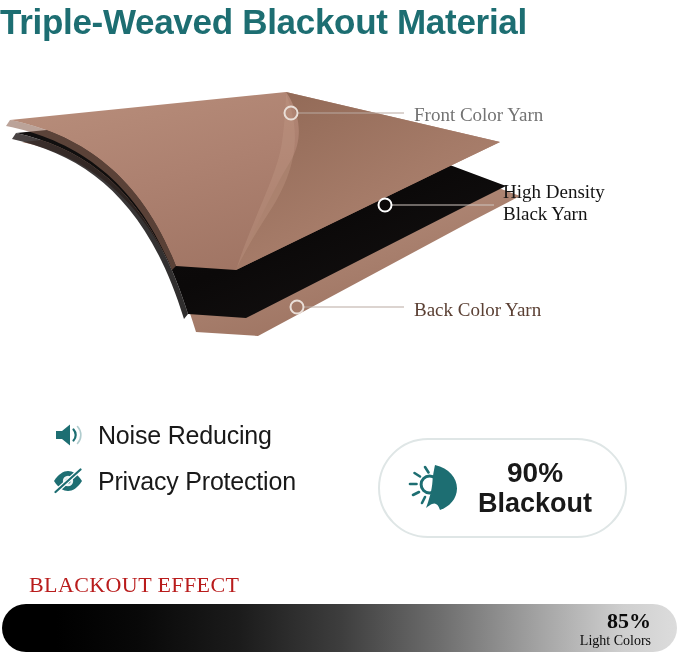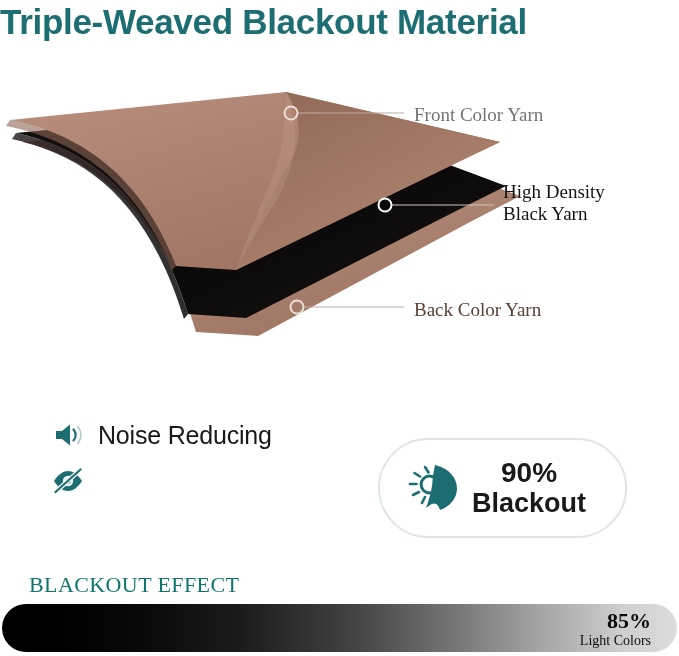--- a/index.html
+++ b/index.html
@@ -114,38 +114,38 @@
   #badge .bicon {
     margin-left: 22px;
     width: 62px;
     height: 62px;
     flex: 0 0 62px;
     display: flex;
     align-items: center;
     justify-content: center;
   }
   #badge .btext {
-    margin-left: 8px;
+    margin-left: 14px;
     text-align: center;
     font-family: "Liberation Sans", sans-serif;
     font-weight: bold;
     color: #191919;
     line-height: 30px;
   }
   #badge .btext .pct { font-size: 28px; display: block; }
   #badge .btext .wrd { font-size: 27px; display: block; }
 
   
   #be-heading {
     position: absolute;
     left: 29px;
     top: 572px;
     font-family: "Liberation Serif", serif;
     font-size: 22px;
-    color: #0f766e;
+    color: #b91c1c;
     letter-spacing: 0.4px;
   }
   #be-bar {
     position: absolute;
     left: 2px;
     top: 604px;
     width: 675px;
     height: 48px;
     border-radius: 24px;
     background: linear-gradient(to right,
@@ -271,20 +271,21 @@
   <div class="feature">
     <span class="ficon">
       <svg width="32" height="26" viewBox="0 0 32 26" xmlns="http://www.w3.org/2000/svg">
         <path d="M2 13 C6.5 6 11.5 3 16 3 C20.5 3 25.5 6 30 13 C25.5 20 20.5 23 16 23 C11.5 23 6.5 20 2 13 Z" fill="#1d6e72"></path>
         <circle cx="16" cy="13" r="5.2" fill="#ffffff" opacity="0.92"></circle>
         <circle cx="16" cy="13" r="2.6" fill="#1d6e72"></circle>
         <line x1="3.5" y1="24" x2="28.5" y2="1.5" stroke="#ffffff" stroke-width="4.4" stroke-linecap="round"></line>
         <line x1="3.5" y1="24" x2="28.5" y2="1.5" stroke="#1d6e72" stroke-width="2.2" stroke-linecap="round"></line>
       </svg>
     </span>
+    <span class="ftext">Privacy Protection</span>
   </div>
 
 </div>
 
 <div id="badge">
   <span class="bicon">
     <svg width="62" height="62" viewBox="0 0 62 62" xmlns="http://www.w3.org/2000/svg">
 
       <g stroke="#1d6e72" stroke-width="2.6" stroke-linecap="round">
         <line x1="23" y1="10" x2="26.5" y2="15.5"></line>

